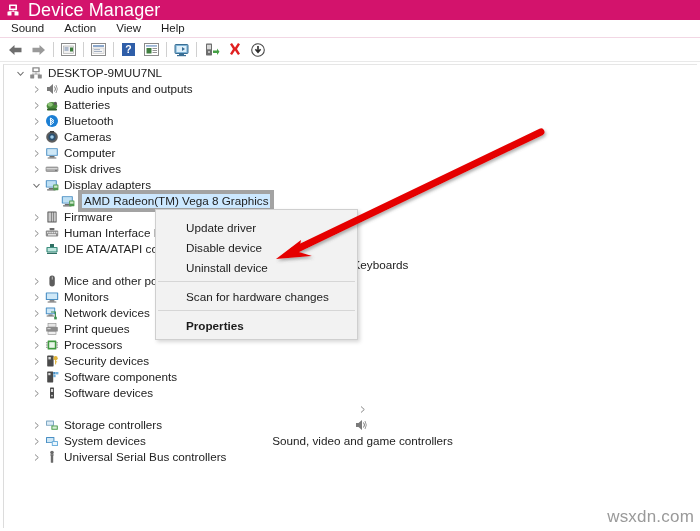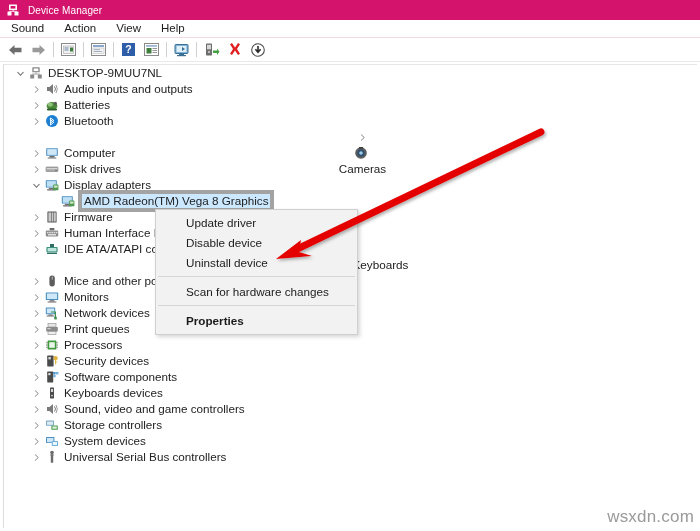--- a/index.html
+++ b/index.html
@@ -25,21 +25,21 @@
     box-sizing: border-box;
   }
   .titlebar-icon {
     width: 14px; height: 14px;
     position: relative;
     margin-right: 8px;
     flex: 0 0 auto;
   }
   .title-text {
     color: #ffffff;
-    font-size: 10px;
+    font-size: 18px;
     letter-spacing: 0.1px;
     white-space: nowrap;
   }
 
   
   .menubar {
     position: absolute; left: 0; top: 20px;
     width: 700px; height: 18px;
     background: #ffffff;
     display: flex; align-items: center;
@@ -124,21 +124,21 @@
 
   
   .ctxmenu {
     position: absolute;
     left: 155px; top: 209px;
     width: 203px;
     background: #f2f2f2;
     border: 1px solid #cfcfcf;
     box-shadow: 2px 2px 4px rgba(0,0,0,0.16);
     box-sizing: border-box;
-    padding: 2px 0 4px 0;
+    padding: 7px 0 4px 0;
     z-index: 40;
   }
   .ctx-item {
     height: 20px;
     display: flex; align-items: center;
     padding-left: 30px;
     font-size: 11.7px;
     color: #1b1b1b;
     white-space: nowrap;
   }
@@ -348,21 +348,21 @@
             </svg>
           </span>
           <span class="ticon">
             <svg width="14" height="14" viewBox="0 0 14 14">
               <circle cx="7" cy="7" r="6" fill="#1b7fd4"></circle>
               <path d="M5.6 4 L8.8 6.4 L5.6 9 M5.6 4 L5.6 11 L8.8 8.2 L4.8 5.4" stroke="#ffffff" stroke-width="1" fill="none"></path>
             </svg>
           </span>
           <span class="rlabel">Bluetooth</span>
         </div>
-        <div class="row" style="padding-left: 24px; flex-direction: column;">
+        <div class="row" style="padding-left: 24px;">
           <span class="twisty">
             <svg width="9" height="9" viewBox="0 0 9 9">
               <path d="M3 1.5 L6.3 4.5 L3 7.5" stroke="#8a8a8a" stroke-width="1" fill="none"></path>
             </svg>
           </span>
           <span class="ticon">
             <svg width="14" height="14" viewBox="0 0 14 14">
               <circle cx="7" cy="7" r="5.8" fill="#5d5d5d"></circle>
               <circle cx="7" cy="7" r="3.6" fill="#2a4f70"></circle>
               <circle cx="7" cy="7" r="1.8" fill="#9ecbe8"></circle>
@@ -629,23 +629,23 @@
               <path d="M3 1.5 L6.3 4.5 L3 7.5" stroke="#8a8a8a" stroke-width="1" fill="none"></path>
             </svg>
           </span>
           <span class="ticon">
             <svg width="14" height="14" viewBox="0 0 14 14">
               <rect x="5" y="1.6" width="4" height="10.8" rx="0.6" fill="#4a4a4a"></rect>
               <rect x="5.9" y="3" width="2.2" height="3" fill="#d8d8d8"></rect>
               <circle cx="7" cy="9.6" r="0.9" fill="#d8d8d8"></circle>
             </svg>
           </span>
-          <span class="rlabel">Keyboards devices</span>
-        </div>
-        <div class="row" style="padding-left: 24px;">
+          <span class="rlabel">Software devices</span>
+        </div>
+        <div class="row" style="padding-left: 24px; flex-direction: column;">
           <span class="twisty">
             <svg width="9" height="9" viewBox="0 0 9 9">
               <path d="M3 1.5 L6.3 4.5 L3 7.5" stroke="#8a8a8a" stroke-width="1" fill="none"></path>
             </svg>
           </span>
           <span class="ticon">
             <svg width="14" height="14" viewBox="0 0 14 14">
               <path d="M2 5 L4.5 5 L8 2 L8 12 L4.5 9 L2 9 Z" fill="#7a7a7a"></path>
               <path d="M9.5 4.5 Q11.5 7 9.5 9.5" stroke="#7a7a7a" stroke-width="1" fill="none"></path>
               <path d="M11 3 Q13.6 7 11 11" stroke="#9a9a9a" stroke-width="1" fill="none"></path>

